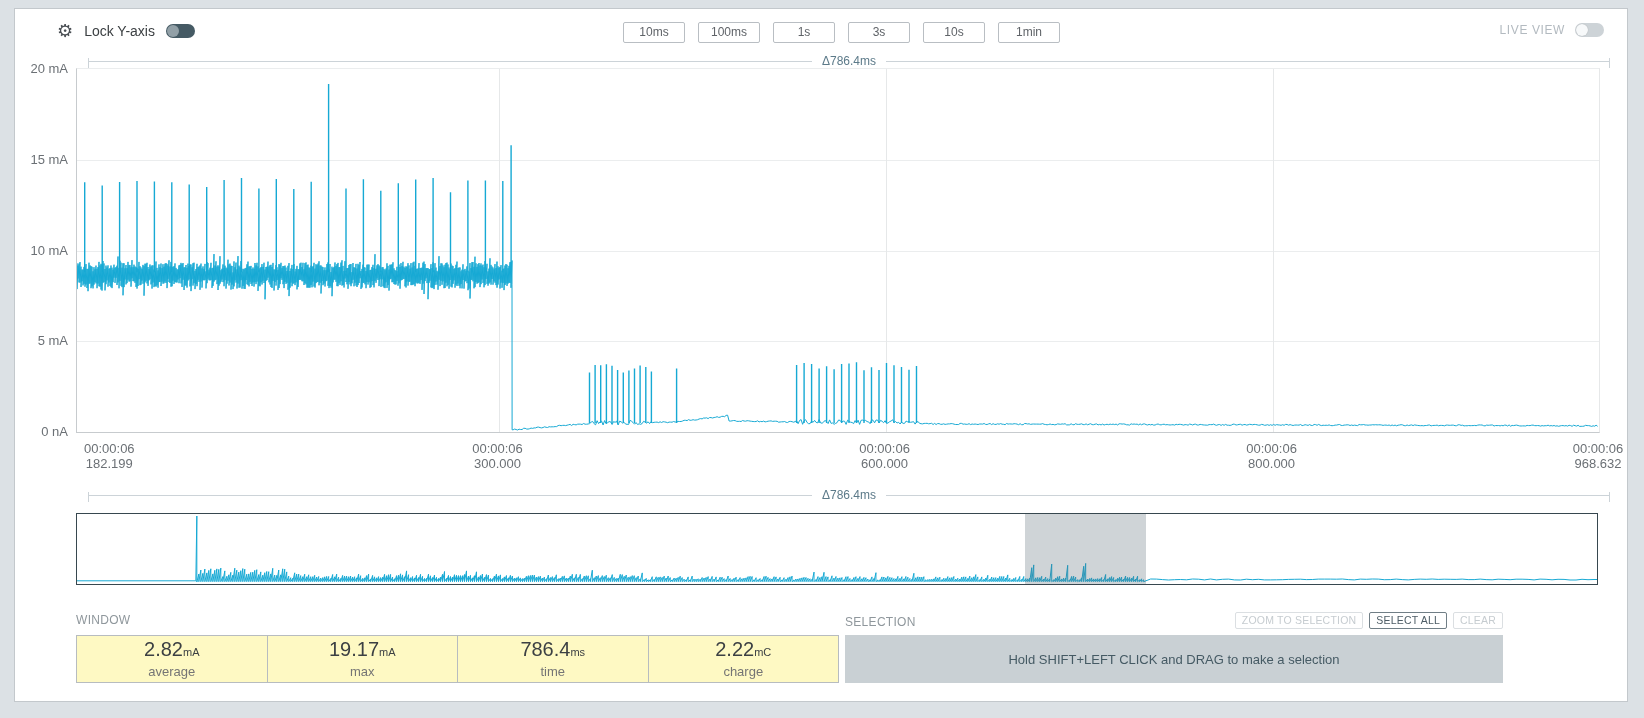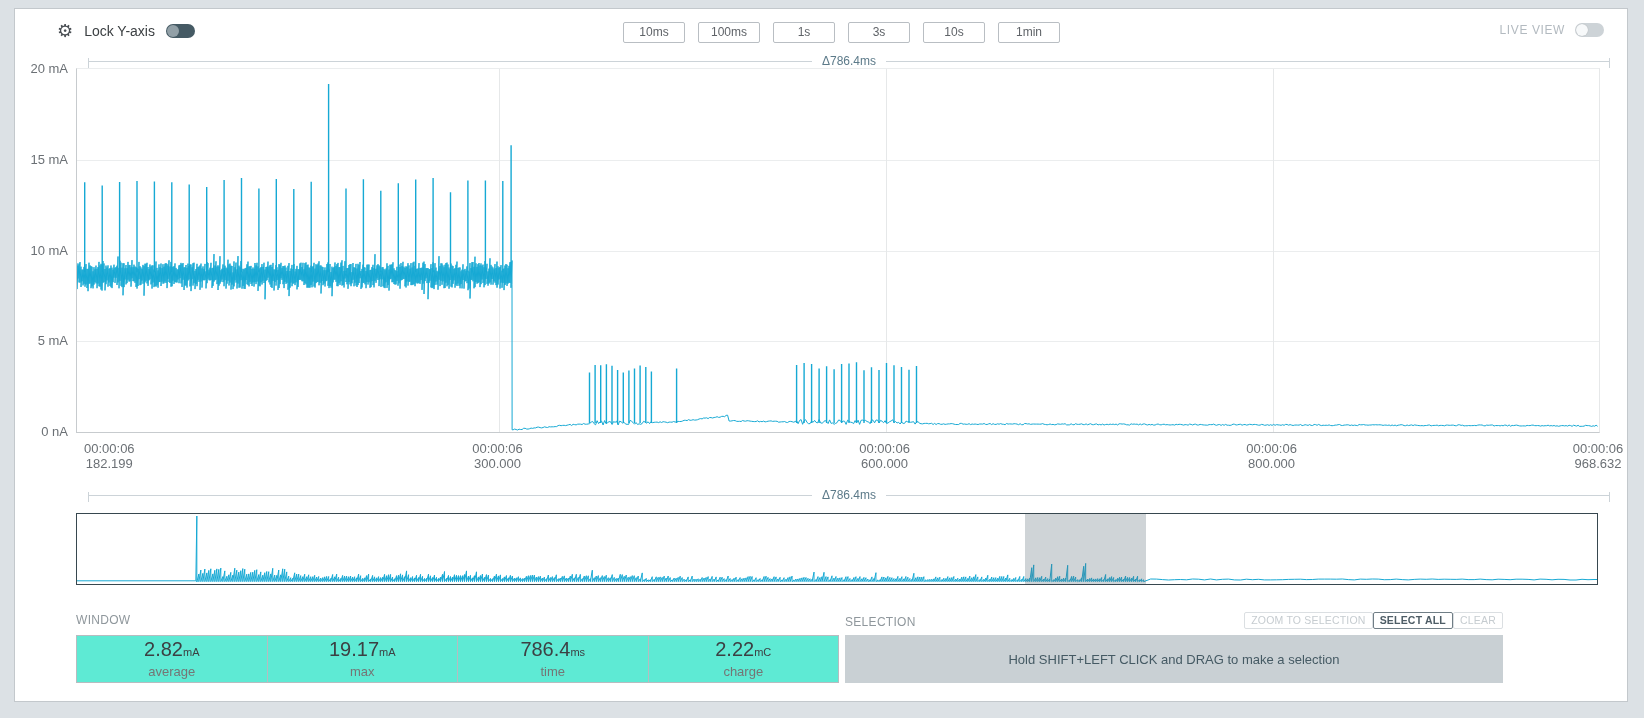--- a/index.html
+++ b/index.html
@@ -53,32 +53,32 @@
   .xlabels{position:absolute;left:61px;top:426px;width:1522px;height:36px;}
   .xtick{position:absolute;top:6px;font-size:13px;color:#6b7075;line-height:15px;text-align:center;white-space:nowrap;}
   
   .minimap{position:absolute;left:61px;top:504px;width:1522px;height:72px;box-sizing:border-box;
     border:1px solid #37474f;background:#fff;}
   .minimap svg{position:absolute;left:0;top:0;width:100%;height:100%;}
   .mini-selection{position:absolute;top:0;bottom:0;background:rgba(84,101,112,0.28);}
   
   .section-title{font-size:12px;letter-spacing:.3px;color:#8f979c;}
   .window-section{position:absolute;left:61px;top:604px;width:763px;}
-  .stats-table{display:flex;margin-top:8px;height:48px;border:1px solid #b7bcc0;box-sizing:border-box;background:#5eead4;}
+  .stats-table{display:flex;margin-top:8px;height:48px;border:1px solid #b7bcc0;box-sizing:border-box;background:#fef9c3;}
   .stat{flex:1;display:flex;flex-direction:column;align-items:center;justify-content:center;gap:1px;}
   .stat + .stat{border-left:1px solid #b7bcc0;}
   .stat .val{font-size:20px;color:#3c4043;line-height:21px;}
   .stat .val .unit{font-size:11px;color:#3c4043;}
   .stat .lab{font-size:13px;color:#757575;line-height:15px;}
   .selection-section{position:absolute;left:830px;top:604px;width:658px;}
   .selection-header{display:flex;align-items:flex-end;justify-content:space-between;height:16px;}
-  .selection-buttons{display:flex;gap:0;}
+  .selection-buttons{display:flex;gap:6px;}
   .sel-btn{font-family:inherit;font-size:10.5px;letter-spacing:.2px;padding:1px 6px;background:#fff;
     border-radius:2px;border:1px solid;line-height:13px;}
-  .sel-btn.enabled{color:#4e5d66;border-color:#707e86;cursor:pointer;font-weight:bold;}
+  .sel-btn.enabled{color:#4e5d66;border-color:#707e86;cursor:pointer;}
   .sel-btn.disabled{color:#c6ccd0;border-color:#dbdfe2;cursor:default;}
   .selection-help{margin-top:6px;height:48px;background:#c9d0d4;display:flex;align-items:center;justify-content:center;}
   .selection-help span{font-size:13px;color:#455a64;}
 </style>
 </head>
 <body>
 
 <div class="panel">
 
   <div class="left-controls">

